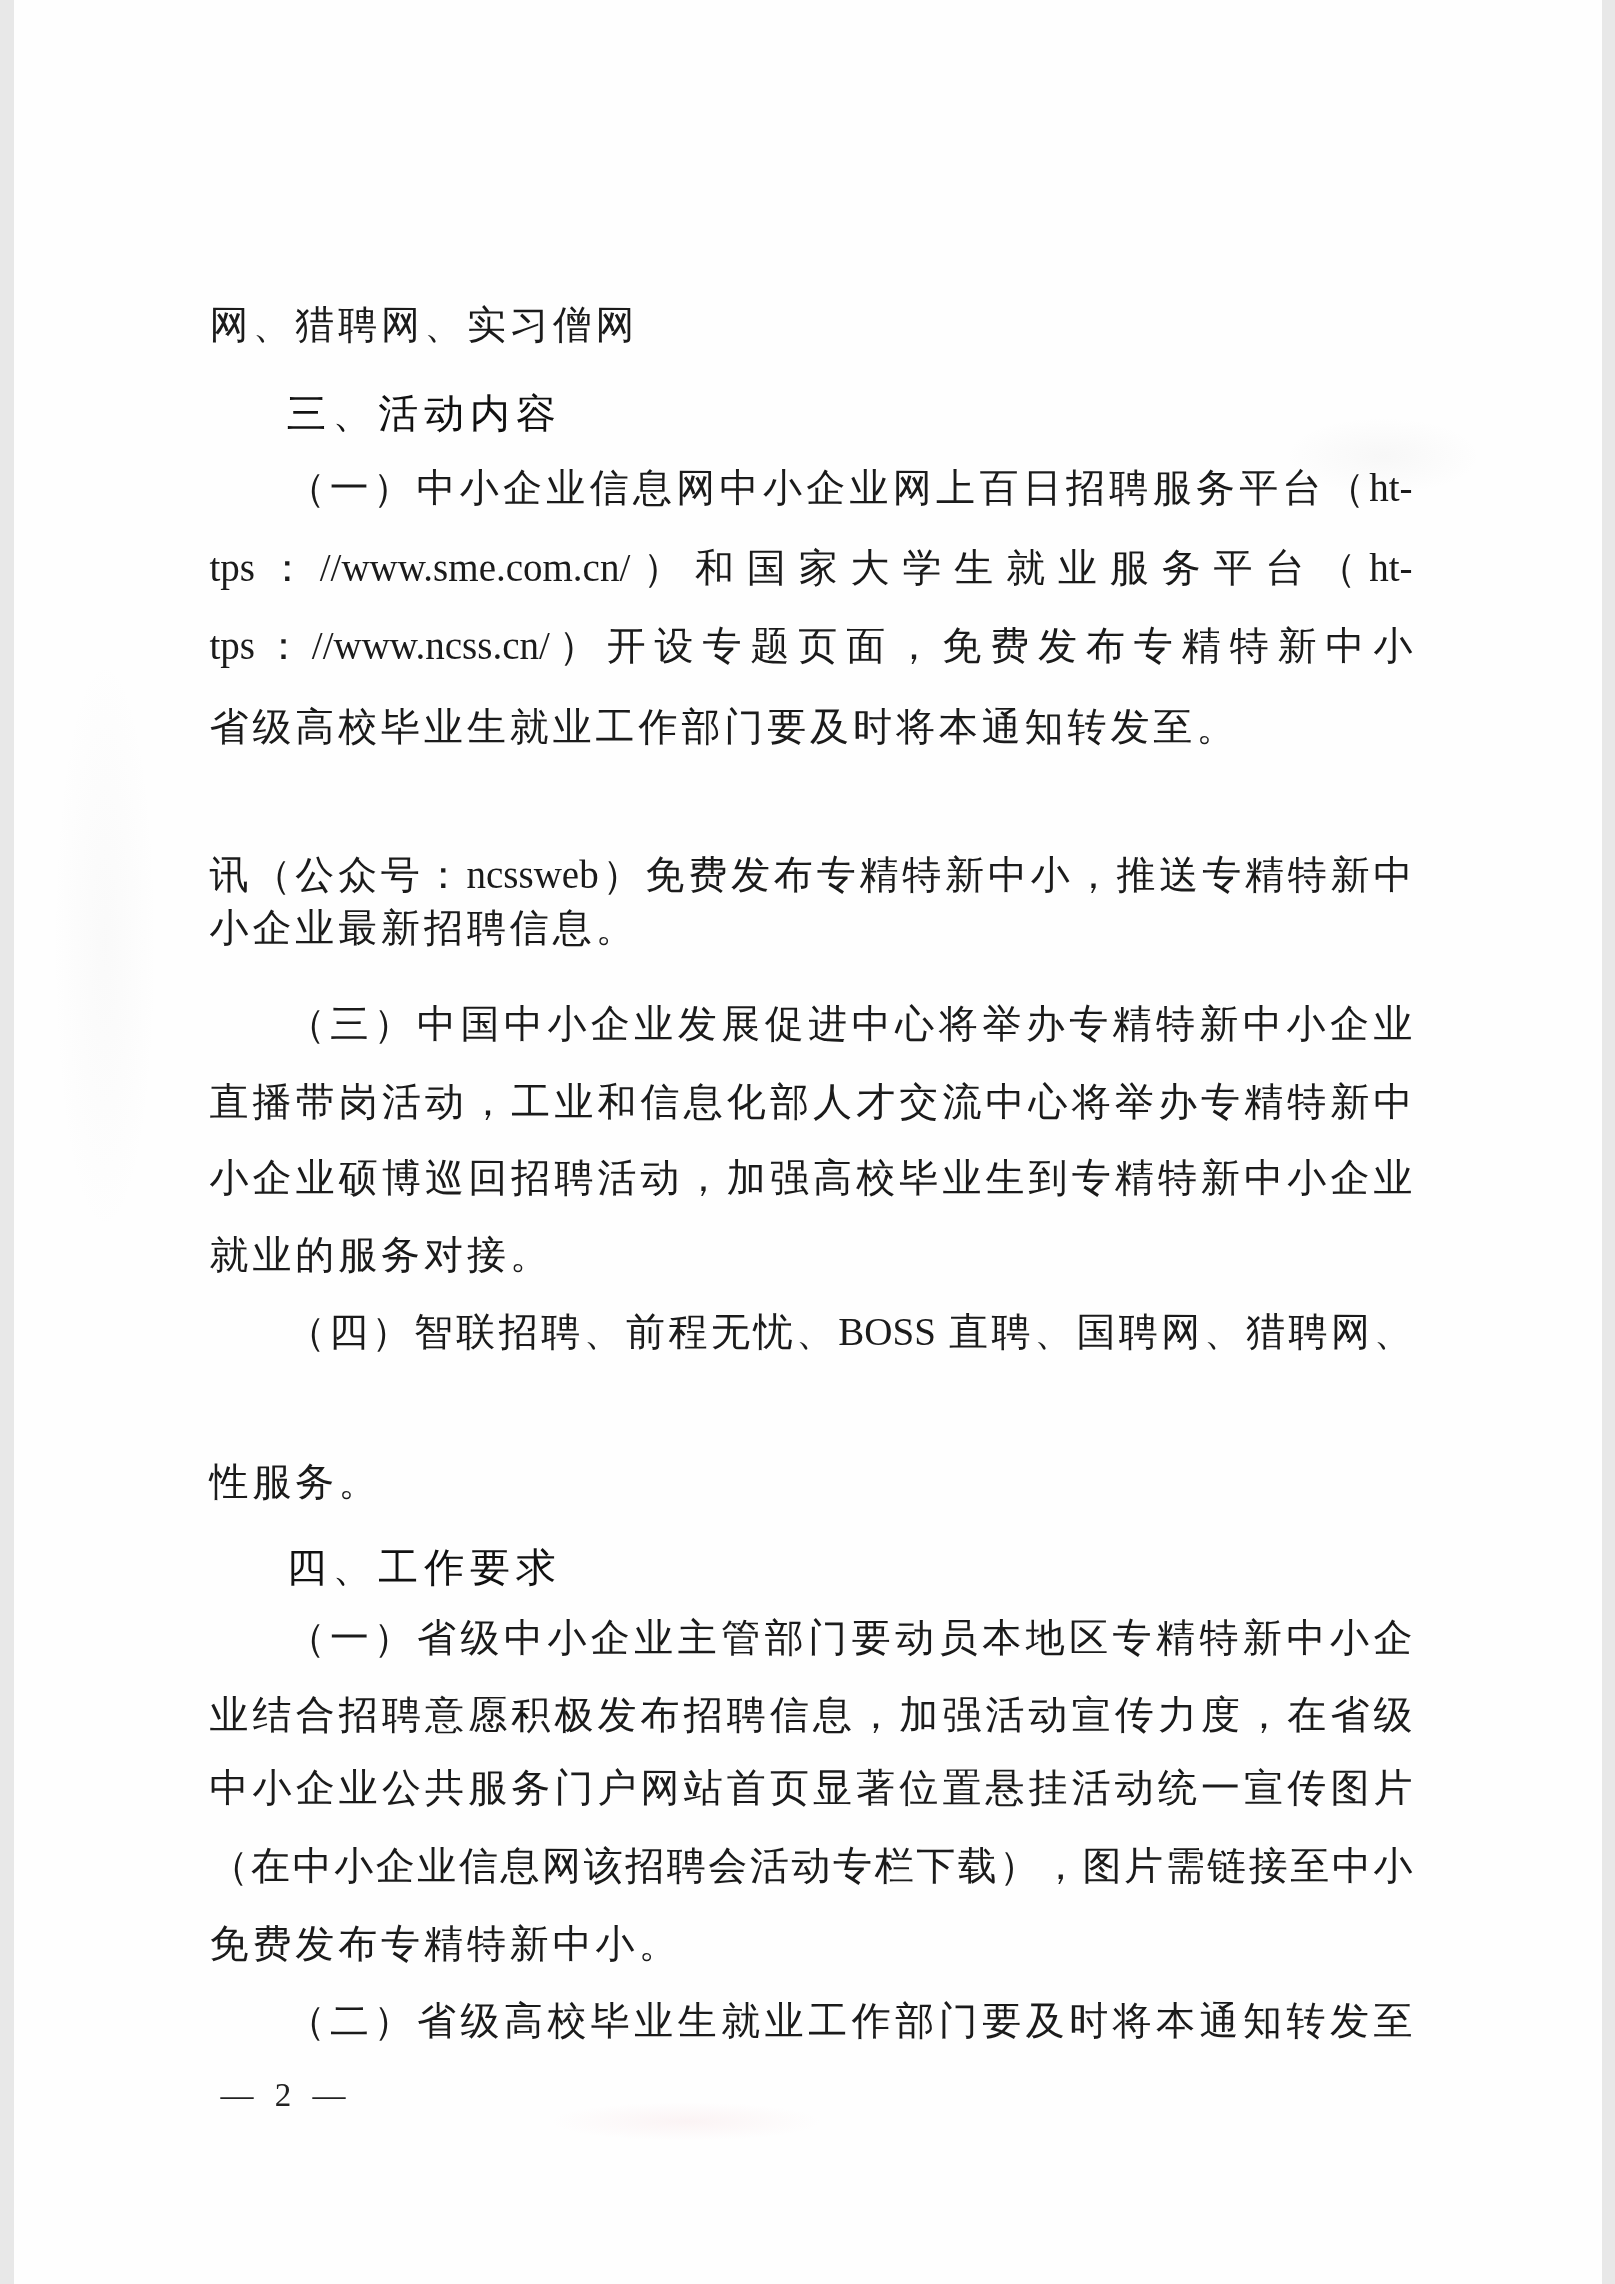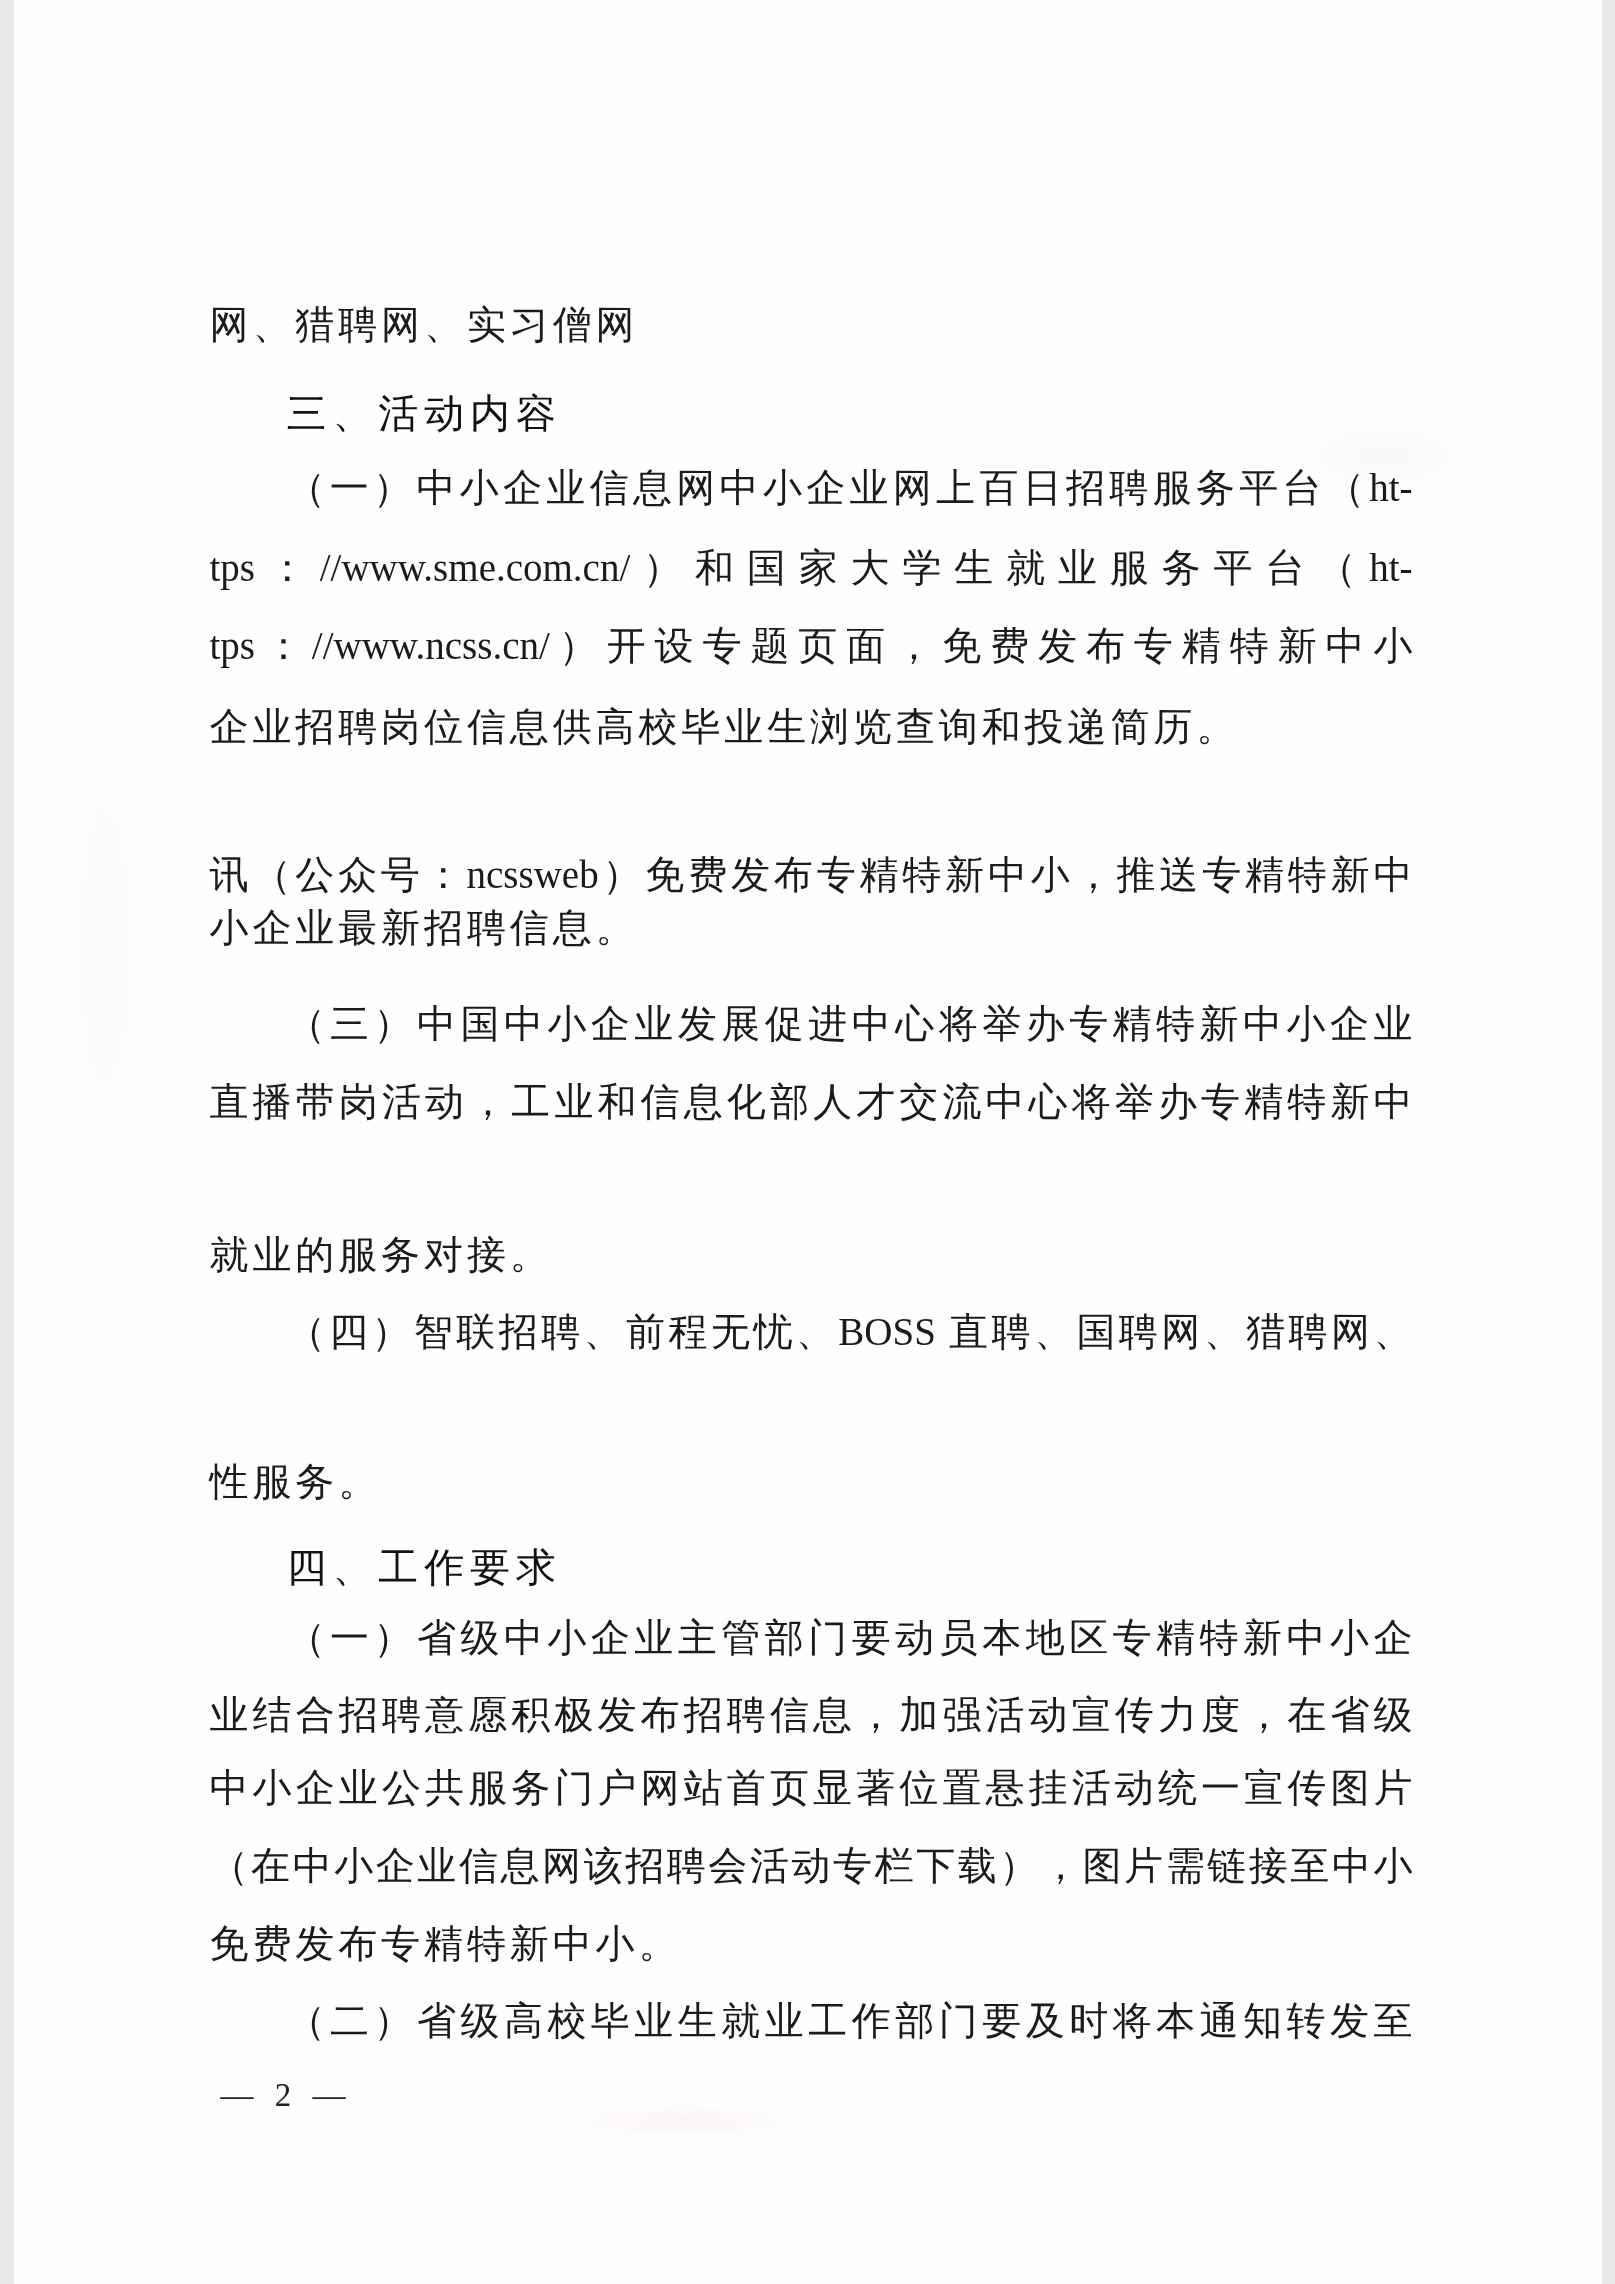--- a/index.html
+++ b/index.html
@@ -84,25 +84,26 @@
 
   <div class="smudge s1"></div>
   <div class="smudge s2"></div>
   <div class="smudge s3"></div>
 
   <div class="line" style="top:297px">网、猎聘网、实习僧网</div>
   <div class="line heading indent" style="top:386px">三、活动内容</div>
   <div class="line j indent" style="top:460px">（一）中小企业信息网中小企业网上百日招聘服务平台（ht-</div>
   <div class="line j" style="top:540px">tps：//www.sme.com.cn/）和国家大学生就业服务平台（ht-</div>
   <div class="line j" style="top:618px">tps：//www.ncss.cn/）开设专题页面，免费发布专精特新中小</div>
-  <div class="line" style="top:699px">企业招聘岗位信息供高校毕业生浏览查询和投递简历。</div>
+  <div class="line" style="top:699px">省级高校毕业生就业工作部门要及时将本通知转发至。</div>
   <div class="line j" style="top:847px">讯（公众号：ncssweb）免费发布专精特新中小，推送专精特新中</div>
   <div class="line" style="top:900px">小企业最新招聘信息。</div>
   <div class="line j indent" style="top:996px">（三）中国中小企业发展促进中心将举办专精特新中小企业</div>
   <div class="line j" style="top:1074px">直播带岗活动，工业和信息化部人才交流中心将举办专精特新中</div>
+  <div class="line j" style="top:1150px">小企业硕博巡回招聘活动，加强高校毕业生到专精特新中小企业</div>
   <div class="line" style="top:1227px">就业的服务对接。</div>
   <div class="line j indent" style="top:1304px">（四）智联招聘、前程无忧、BOSS 直聘、国聘网、猎聘网、</div>
   <div class="line" style="top:1454px">性服务。</div>
   <div class="line heading indent" style="top:1540px">四、工作要求</div>
   <div class="line j indent" style="top:1610px">（一）省级中小企业主管部门要动员本地区专精特新中小企</div>
   <div class="line j" style="top:1687px">业结合招聘意愿积极发布招聘信息，加强活动宣传力度，在省级</div>
   <div class="line j" style="top:1760px">中小企业公共服务门户网站首页显著位置悬挂活动统一宣传图片</div>
   <div class="line j" style="top:1838px">（在中小企业信息网该招聘会活动专栏下载），图片需链接至中小</div>
   <div class="line" style="top:1916px">免费发布专精特新中小。</div>
   <div class="line j indent" style="top:1993px">（二）省级高校毕业生就业工作部门要及时将本通知转发至</div>

